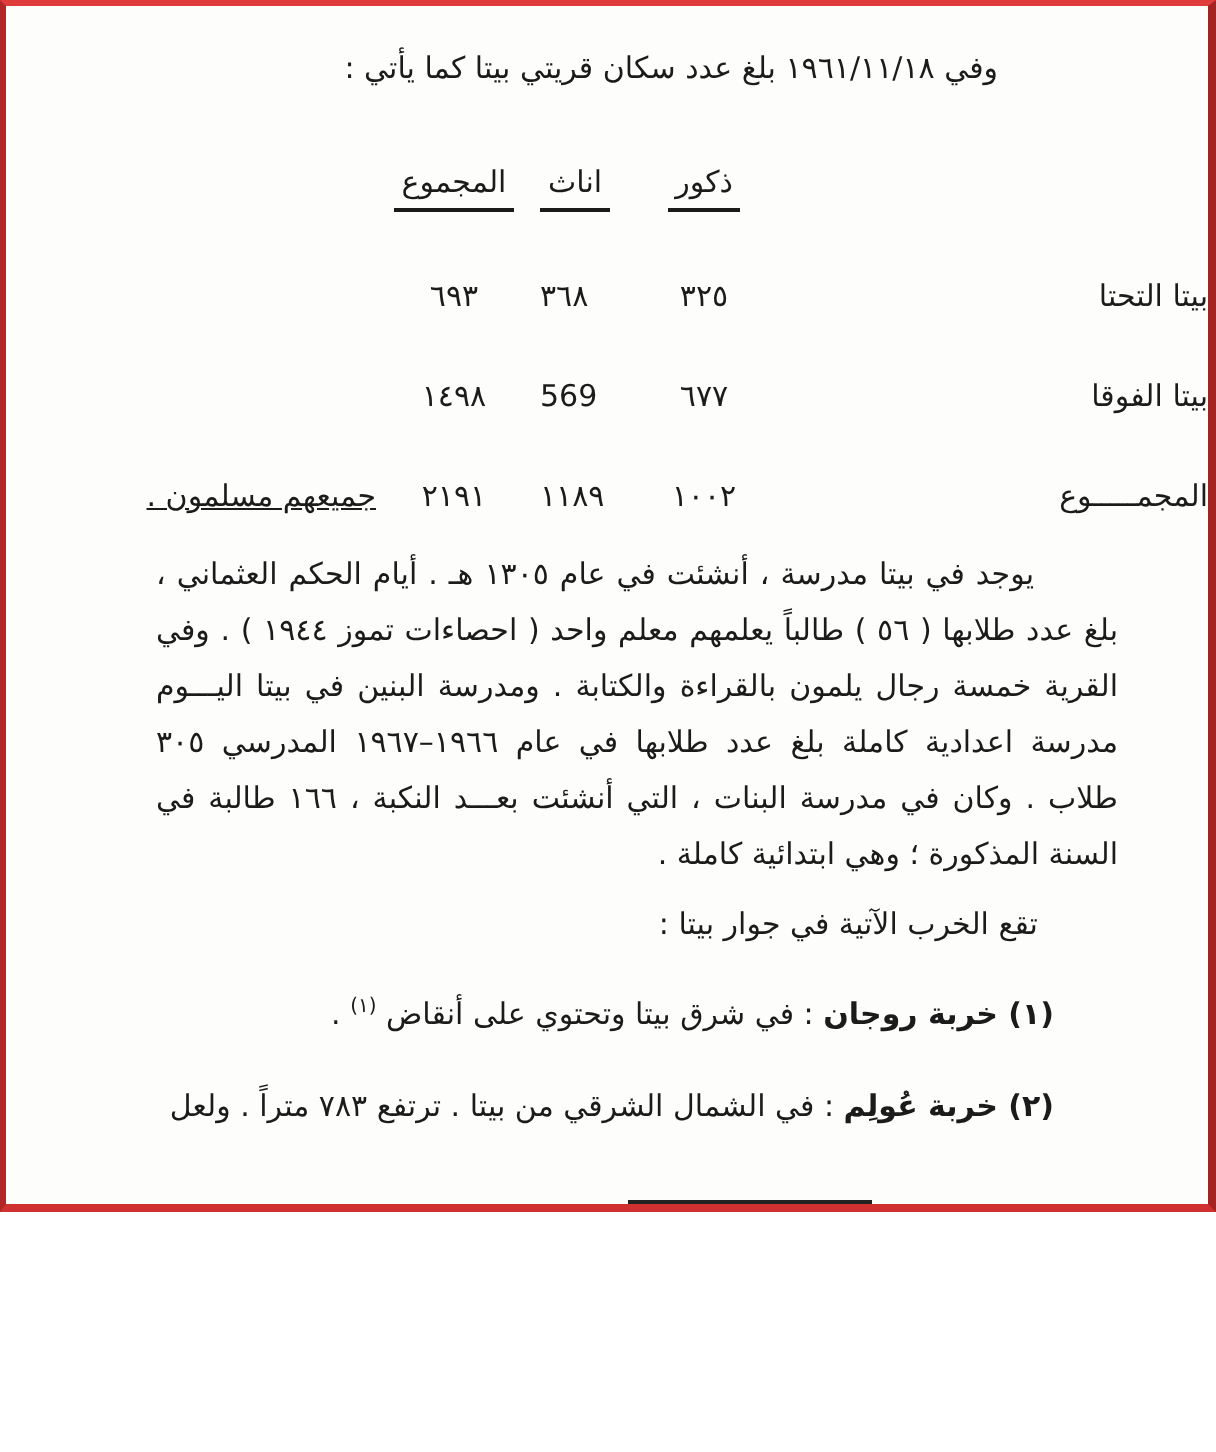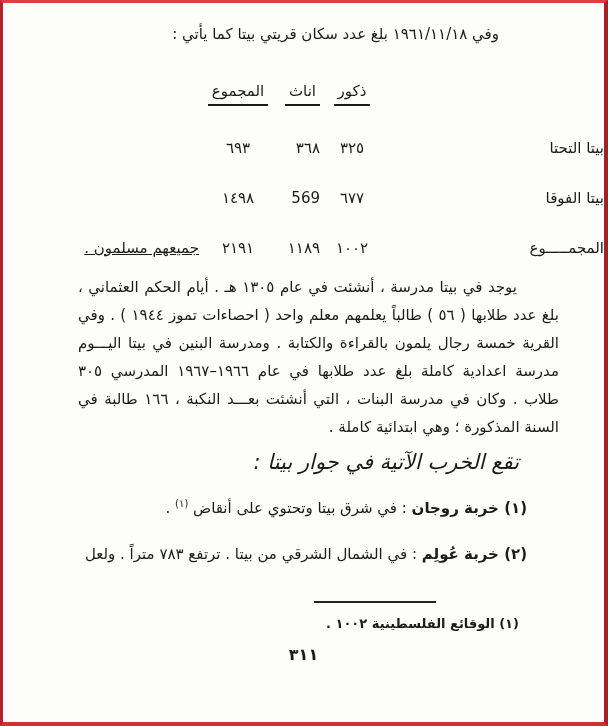--- a/index.html
+++ b/index.html
@@ -1,39 +1,39 @@
 <!DOCTYPE html>
 <html lang="ar"><head>
 <meta charset="utf-8">
 <style>
   html,body{margin:0;padding:0;background:#fff;}
   .page{
-    width:608px;height:726px;box-sizing:border-box;overflow:hidden;
+    width:608px;height:606px;box-sizing:border-box;overflow:hidden;
     background:#fdfdfb;
     border-style:solid;border-width:3px 4px 4px 3px;
     border-top-color:#e13c3c;border-right-color:#a32323;
     border-bottom-color:#cf3131;border-left-color:#b12727;
     direction:rtl;
     font-family:"DejaVu Sans",sans-serif;
     color:#1b1b1b;
   }
   .intro{margin:22px 105px 0 0;font-size:15px;white-space:nowrap;}
   .ptable{margin-top:20px;font-size:15px;}
   .trow{display:flex;align-items:flex-end;}
   .c-label{width:150px;text-align:right;flex:0 0 auto;}
   .c-m{width:56px;margin-right:74px;text-align:center;flex:0 0 auto;margin-top:19px;}
-  .c-f{width:50px;margin-right:4px;text-align:right;flex:0 0 auto;}
-  .c-t{width:62px;margin-right:1px;text-align:center;flex:0 0 auto;}
+  .c-f{width:50px;margin-right:4px;text-align:left;flex:0 0 auto;}
+  .c-t{width:62px;margin-right:12px;text-align:center;flex:0 0 auto;}
   .c-note{margin-right:8px;white-space:nowrap;text-decoration:underline;}
   .hd{display:inline-block;border-bottom:2px solid #1b1b1b;padding:0 4px 4px;}
   .r1{margin-top:14px;} .r2{margin-top:13px;} .r3{margin-top:13px;}
   .para{margin:0 45px 0 75px;font-size:15px;text-align:justify;text-indent:42px;}
   .para1{margin-top:20px;line-height:30px;}
   .para2{margin-top:16px;line-height:28px;}
-  .khirab-heading{margin:10px 85px 0 0;font-size:21px;line-height:22px;font-style:italic;}
+  .khirab-heading{margin:10px 85px 0 0;font-size:15px;line-height:22px;}
   .khirab-item{margin:20px 77px 0 60px;font-size:15px;line-height:22px;white-space:nowrap;}
   .khirab-item + .khirab-item{margin-top:24px;}
   .kh-name{font-weight:bold;}
   sup{font-size:10px;}
   .footnote-rule{margin:36px 168px 0 0;width:122px;border-top:2px solid #222;height:0;}
   .footnote{margin:12px 85px 0 0;font-size:13px;font-weight:700;line-height:18px;}
   .page-num{margin-top:12px;text-align:center;font-size:16px;font-weight:600;letter-spacing:2px;}
   p{padding:0;}
 </style>
 </head>

